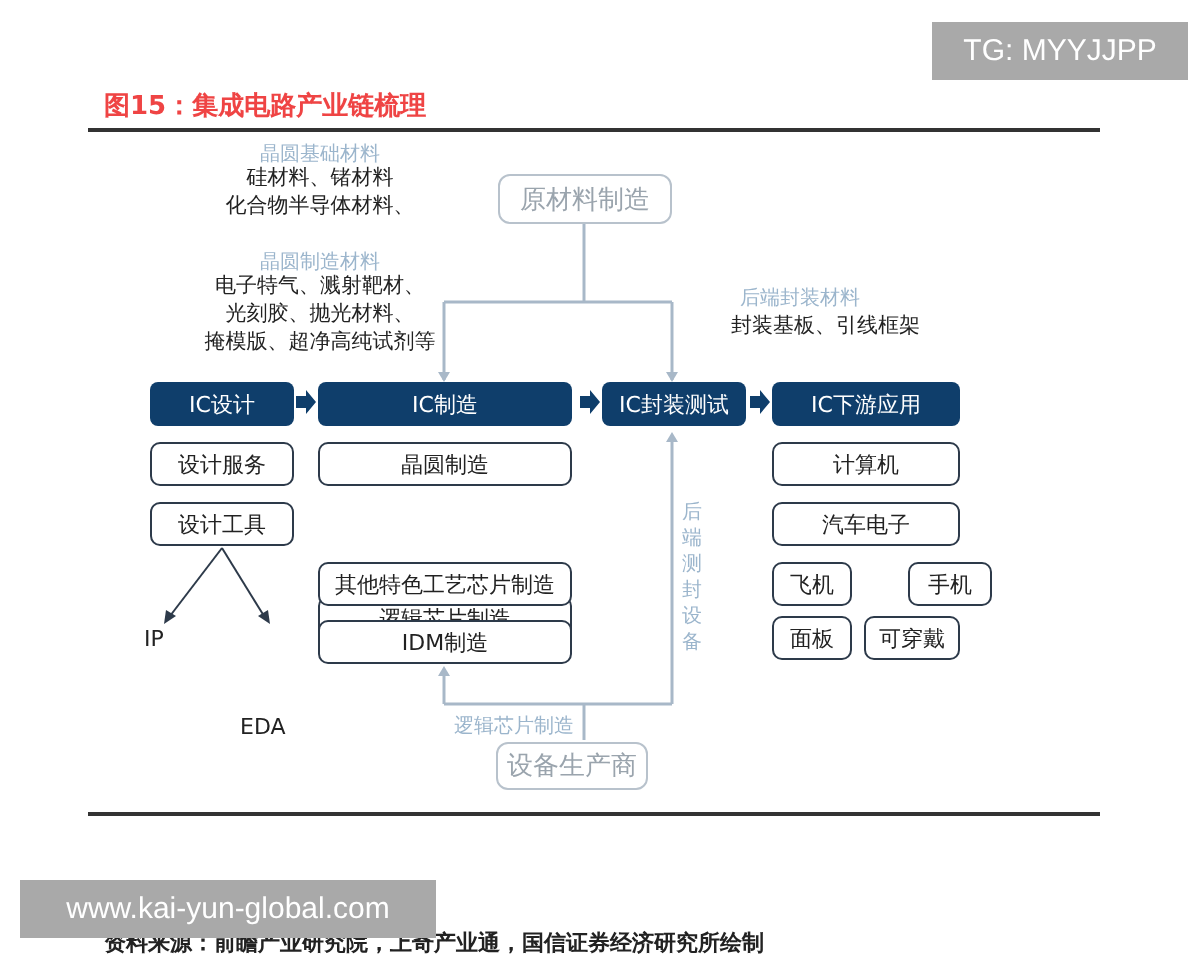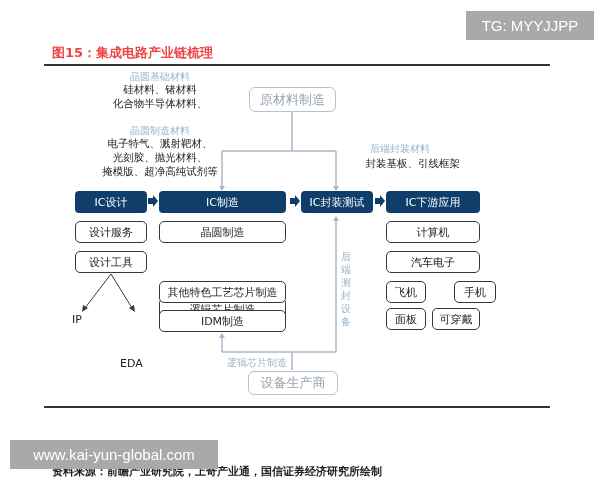--- a/index.html
+++ b/index.html
@@ -101,18 +101,18 @@
 
 <div class="white-box" style="left:386px;top:221px;width:94px;height:22px;">计算机</div>
 <div class="white-box" style="left:386px;top:251px;width:94px;height:22px;">汽车电子</div>
 <div class="white-box" style="left:386px;top:281px;width:40px;height:22px;">飞机</div>
 <div class="white-box" style="left:454px;top:281px;width:42px;height:22px;">手机</div>
 <div class="white-box" style="left:386px;top:308px;width:40px;height:22px;">面板</div>
 <div class="white-box" style="left:432px;top:308px;width:48px;height:22px;">可穿戴</div>
 
 <div class="abs label-blue" style="left:222px;top:356px;width:70px;font-size:10px;">逻辑芯片制造</div>
 
-<div class="gray-box" style="left:248px;top:371px;width:90px;height:24px;">设备生产商</div>
+<div class="gray-box" style="left:248px;top:371px;width:76px;height:24px;">设备生产商</div>
 
 <div class="abs rule" style="top:406px;"></div>
 <div class="abs source">资料来源：前瞻产业研究院，上奇产业通，国信证券经济研究所绘制</div>
 
 <div class="watermark wm-bottom">www.kai-yun-global.com</div>
 
 </body></html>

